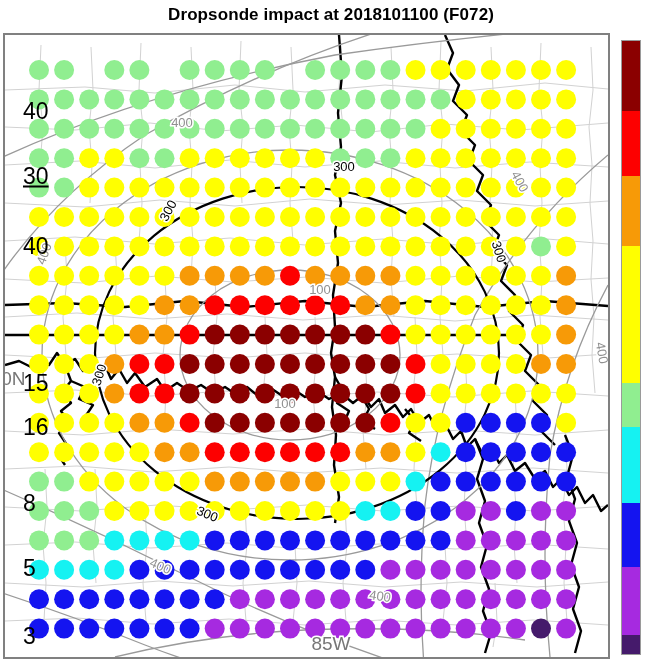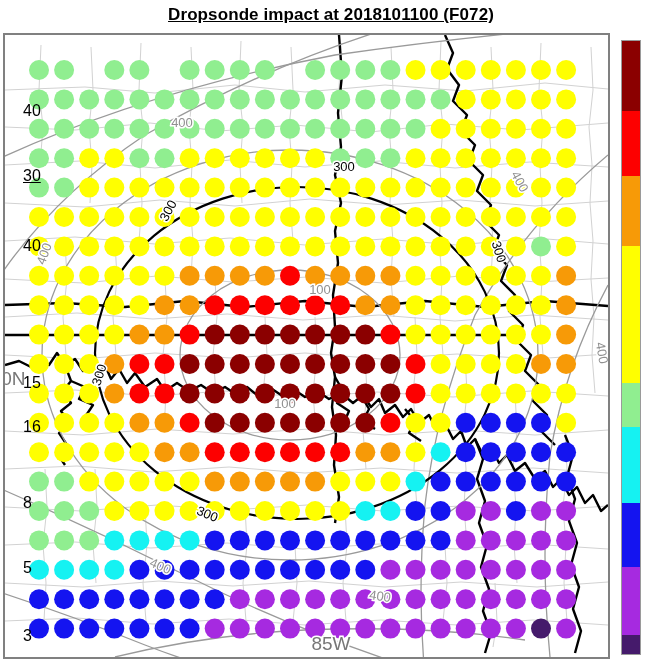--- a/index.html
+++ b/index.html
@@ -2,36 +2,36 @@
 <html><head>
 <meta charset="utf-8">
 <style>
   html,body{margin:0;padding:0;background:#ffffff;}
   body{width:662px;height:664px;font-family:"Liberation Sans",sans-serif;overflow:hidden;}
   #root{position:relative;width:662px;height:664px;}
 
   #title{
     position:absolute;left:0;top:0;width:662px;height:30px;
     display:flex;align-items:center;justify-content:center;
-    font-size:17px;font-weight:bold;color:#000;letter-spacing:.1px;text-decoration:underline;
+    font-size:17px;font-weight:bold;color:#000;letter-spacing:.1px;
   }
 
   #plot-frame{
     position:absolute;left:3px;top:33px;width:607px;height:626px;
     border:2px solid #808080;box-sizing:border-box;background:#fff;overflow:hidden;
   }
   #plot-svg{position:absolute;left:0;top:0;}
 
   #colorbar{
     position:absolute;left:621px;top:40px;width:20px;height:615px;
     border:1px solid #9a9a9a;box-sizing:border-box;
   }
   .cb-band{width:100%;}
   .cb-tick{
-    position:absolute;left:23px;font-size:16px;color:#000;
+    position:absolute;left:23px;font-size:23px;color:#000;
     transform:translateY(-50%);white-space:nowrap;
   }
 </style>
 </head>
 <body>
 
 <div id="root">
 
   <div id="title">Dropsonde impact at 2018101100 (F072)</div>
 

